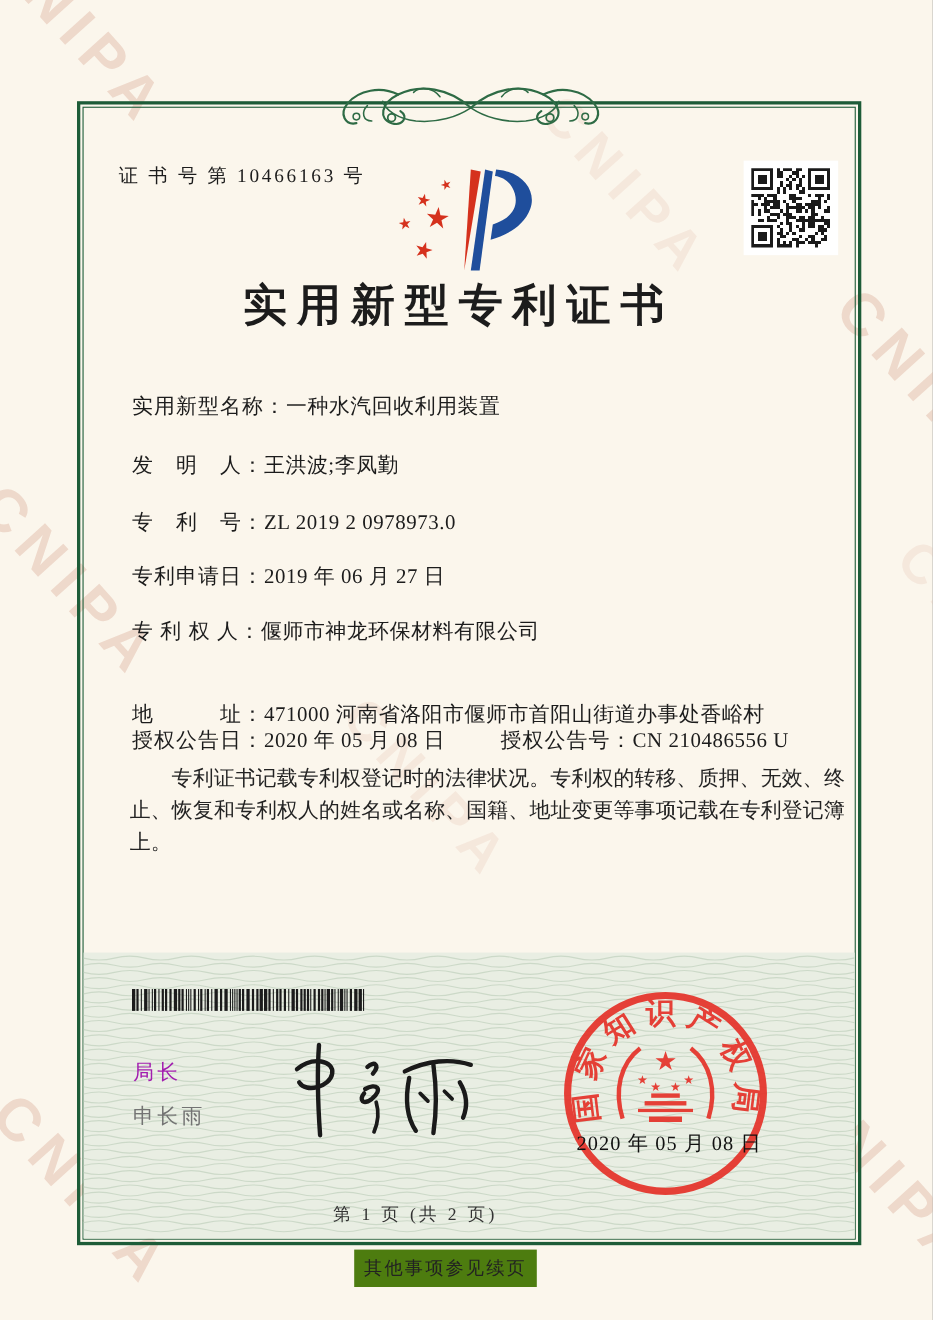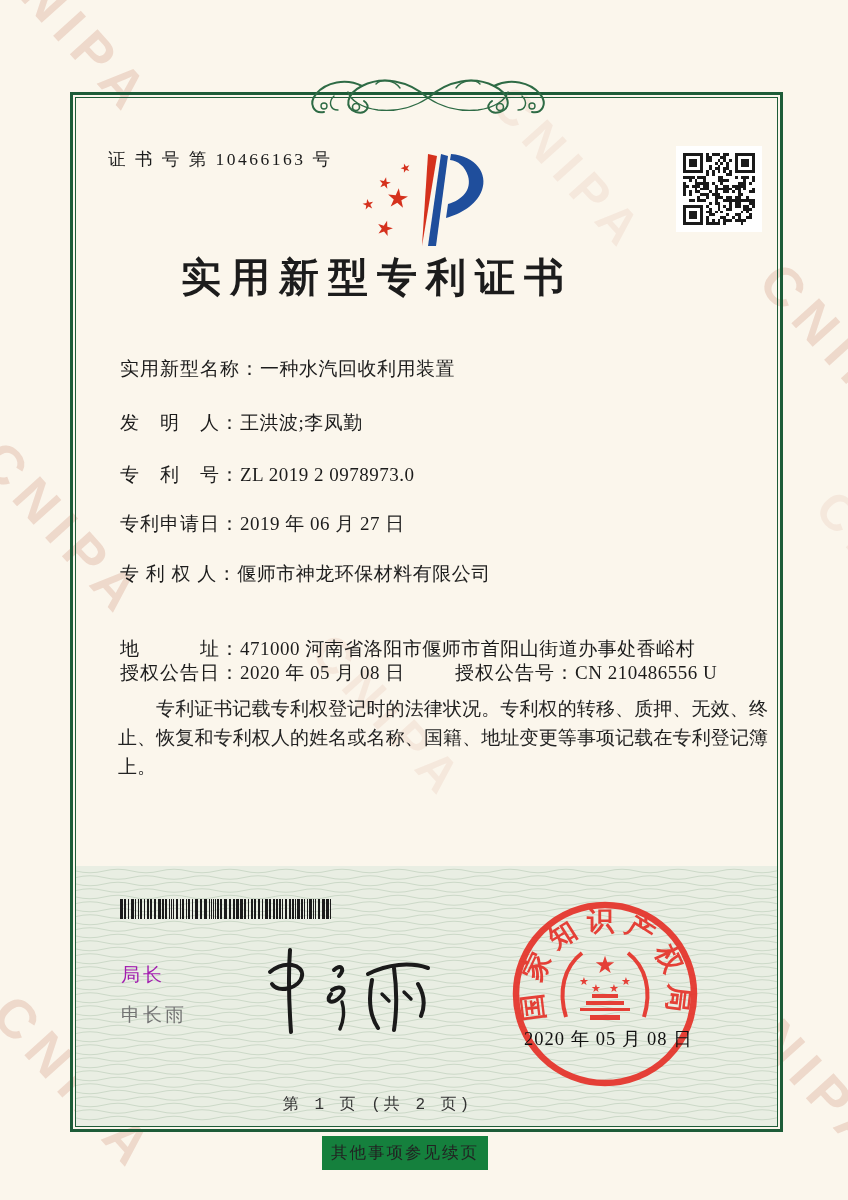--- a/index.html
+++ b/index.html
@@ -26,21 +26,21 @@
     position:absolute; left:108px; top:147px; font-size:17.5px; letter-spacing:2.5px;
   }
   #logo{position:absolute; left:348px; top:146px; width:140px; height:106px;}
   .logo-star{position:absolute; color:#d5311d; line-height:1;}
   #qrbox{
     position:absolute; left:676px; top:146px; width:86px; height:86px;
     background:#ffffff; display:flex; align-items:center; justify-content:center;
   }
   .title{
     position:absolute; left:70px; top:250px; width:614px; text-align:center;
-    font-size:40px; font-weight:bold; letter-spacing:9px;
+    font-size:40px; font-weight:bold; letter-spacing:9px;padding-left:40px;
   }
   .row{position:absolute; left:120px; font-size:19px; white-space:nowrap;}
   .row .lbl{display:inline-block; min-width:112px; letter-spacing:1px;}
   .row .val{letter-spacing:0.5px;}
   .pair2{position:absolute; left:335px; top:0;}
   .paras{
     position:absolute; left:118px; top:694px; width:650px;
     font-size:19px; line-height:29px; color:#232323; text-align:justify;
   }
   .paras p{margin:0; text-indent:2em;}
@@ -54,25 +54,25 @@
   .director-name{position:absolute; left:121px; top:1002px; font-size:19px;
     font-family:"Liberation Sans","DejaVu Sans",sans-serif; letter-spacing:3px; color:#737373;}
   #signature{position:absolute; left:252px; top:942px;}
   #seal{position:absolute; left:508px; top:897px;}
   .seal-date{
     position:absolute; left:524px; top:1026px; width:170px; font-size:18.5px;
     letter-spacing:1px; color:#101010; z-index:5; white-space:nowrap;
   }
   .page-footer{
     position:absolute; left:70px; top:1094px; width:615px; text-align:center;
-    font-size:16px; letter-spacing:3px; color:#333;font-family:Liberation Mono, monospace;
+    font-size:16px; letter-spacing:3px; color:#333;
   }
   .note-box{
     position:absolute; left:322px; top:1136px; width:166px; height:34px;
-    background:#15803d; text-align:center; line-height:34px; font-size:16.5px;
+    background:#4d7c0f; text-align:center; line-height:34px; font-size:16.5px;
     letter-spacing:2px; color:#222;
   }
   .orn{position:absolute;}
 </style>
 </head>
 <body>
 
 <div id="page">
 
   <div class="wm" style="left:-36px; top:-4px; font-size:54px;">CNIPA</div>

